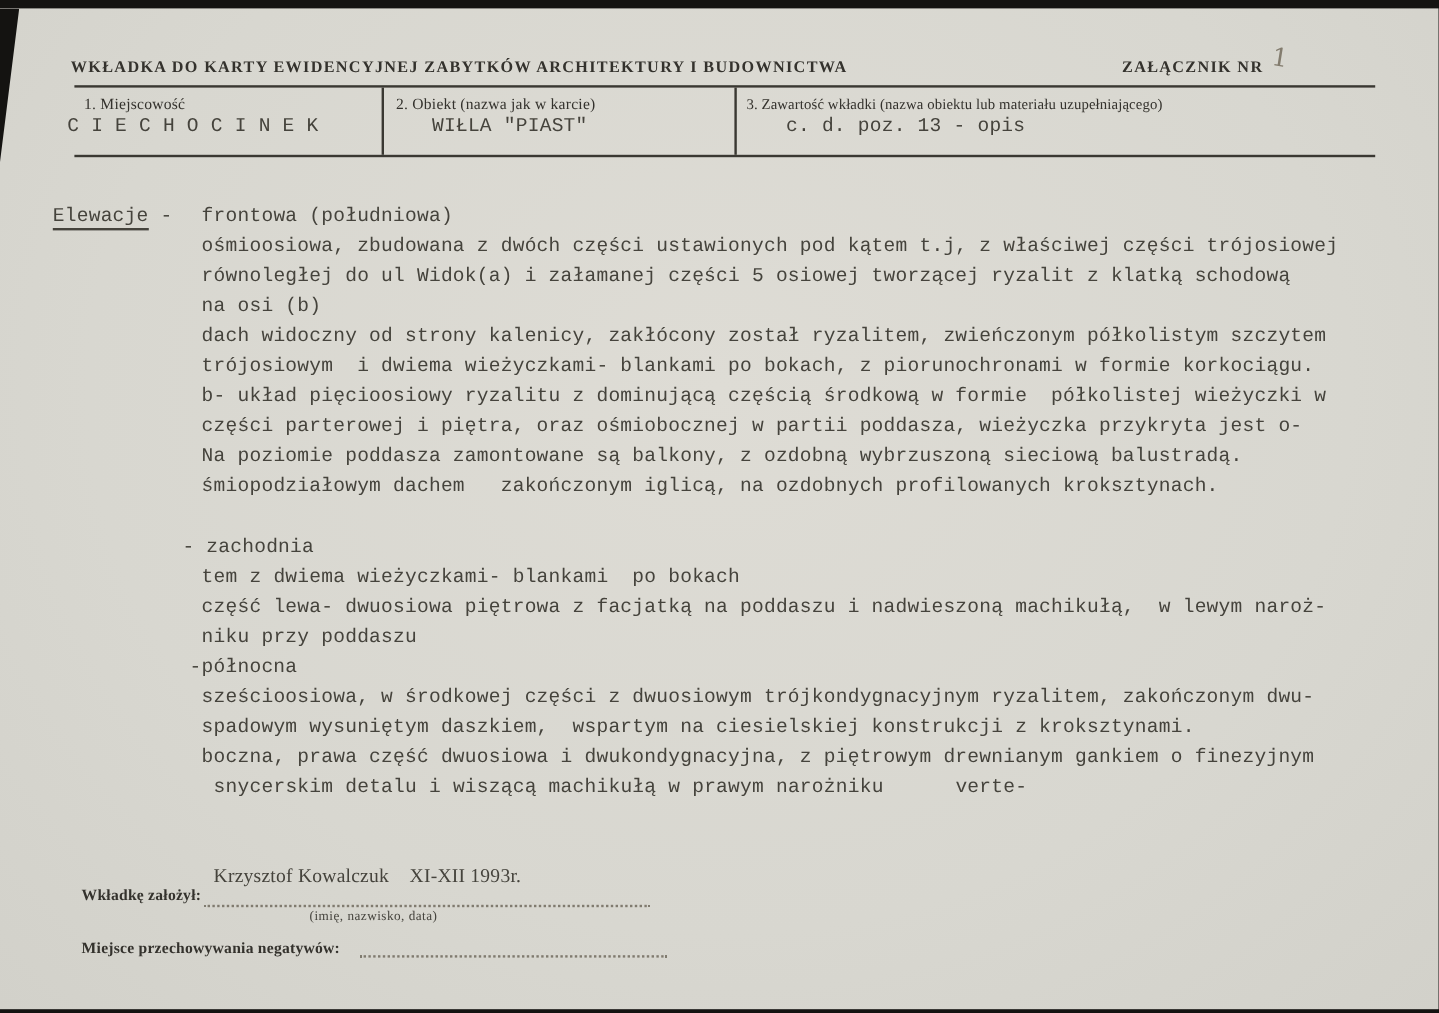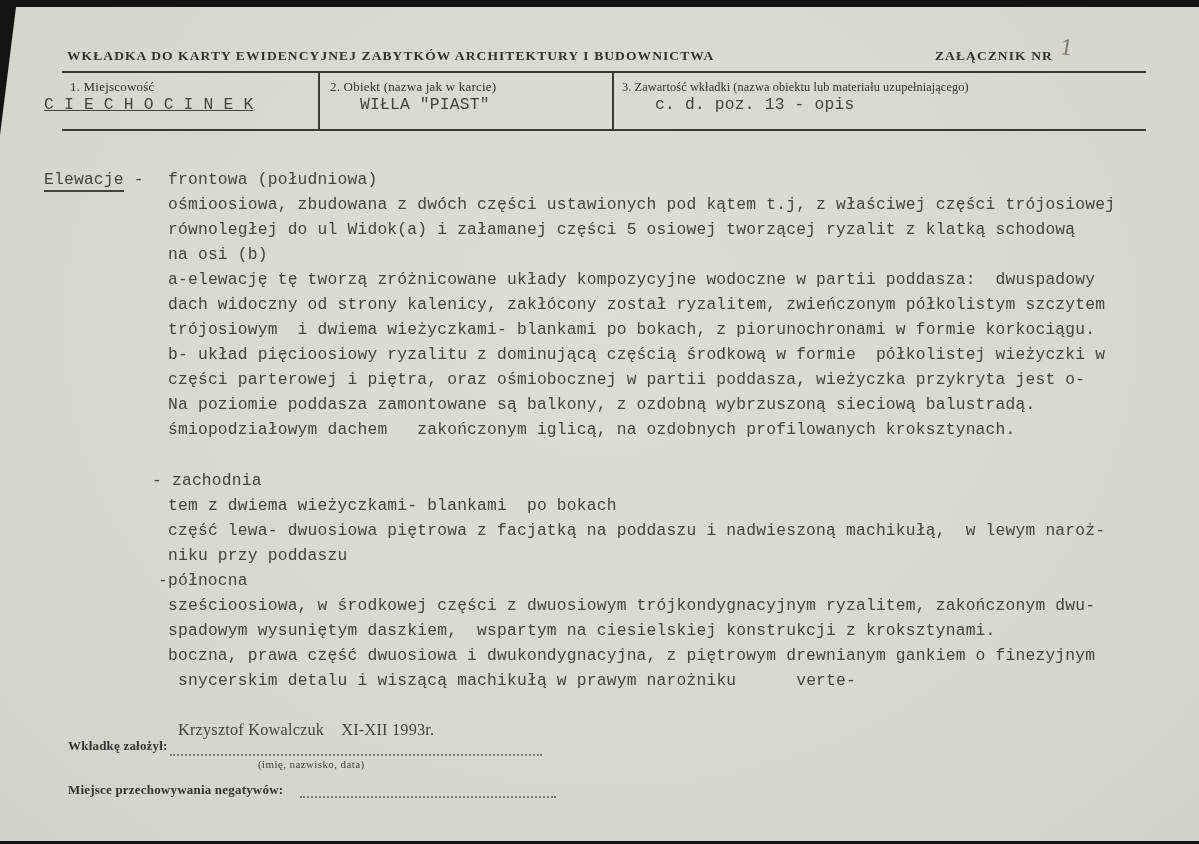--- a/index.html
+++ b/index.html
@@ -32,46 +32,45 @@
   .handwritten{position:absolute;color:#837c6e;font-family:"DejaVu Serif", serif;
          font-size:21px;transform:rotate(9deg);font-weight:400;}
 </style>
 </head>
 <body>
 
 <div class="page">
   <div class="paper"></div>
   <div class="corner-wedge"></div>
 
-  <div class="printed hdr-title" style="left:67px;top:48px;">WKŁADKA DO KARTY EWIDENCYJNEJ ZABYTKÓW ARCHITEKTURY I BUDOWNICTWA</div>
+  <div class="printed hdr-title" style="left:59px;top:48px;">WKŁADKA DO KARTY EWIDENCYJNEJ ZABYTKÓW ARCHITEKTURY I BUDOWNICTWA</div>
   <div class="printed hdr-title" style="left:935px;top:48px;">ZAŁĄCZNIK NR</div>
   <div class="handwritten" style="left:1060px;top:36px;">1</div>
 
   <div class="rule" style="left:62px;top:71px;width:1084px;"></div>
   <div class="rule" style="left:62px;top:129px;width:1084px;"></div>
   <div class="vline" style="left:318px;top:73px;height:56px;"></div>
   <div class="vline" style="left:612px;top:73px;height:56px;"></div>
 
   <div class="printed fld-label" style="left:70px;top:79px;">1. Miejscowość</div>
-  <div class="typed" style="left:44px;top:95px;text-decoration:underline;">C I E C H O C I N E K</div>
+  <div class="typed" style="left:56px;top:95px;">C I E C H O C I N E K</div>
 
   <div class="printed fld-label" style="left:330px;top:79px;">2. Obiekt (nazwa jak w karcie)</div>
   <div class="typed" style="left:360px;top:95px;">WIŁLA "PIAST"</div>
 
   <div class="printed fld-label-sm" style="left:622px;top:80px;">3. Zawartość wkładki (nazwa obiektu lub materiału uzupełniającego)</div>
   <div class="typed" style="left:655px;top:95px;">c. d. poz. 13 - opis</div>
 
   <div class="body-block">
     <div class="section-label"><span class="u">Elewacje</span><span> </span><span>-</span></div>
     <div id="body-lines">
         <div class="bline" style="padding-left: 124px;">frontowa (południowa)</div>
         <div class="bline" style="padding-left: 124px;">ośmioosiowa, zbudowana z dwóch części ustawionych pod kątem t.j, z właściwej części trójosiowej</div>
         <div class="bline" style="padding-left: 124px;">równoległej do ul Widok(a) i załamanej części 5 osiowej tworzącej ryzalit z klatką schodową</div>
         <div class="bline" style="padding-left: 124px;">na osi (b)</div>
-        <div class="bline" style="padding-left: 124px;">a-elewację tę tworzą zróżnicowane układy kompozycyjne wodoczne w partii poddasza:  dwuspadowy</div>
         <div class="bline" style="padding-left: 124px;">dach widoczny od strony kalenicy, zakłócony został ryzalitem, zwieńczonym półkolistym szczytem</div>
         <div class="bline" style="padding-left: 124px;">trójosiowym  i dwiema wieżyczkami- blankami po bokach, z piorunochronami w formie korkociągu.</div>
         <div class="bline" style="padding-left: 124px;">b- układ pięcioosiowy ryzalitu z dominującą częścią środkową w formie  półkolistej wieżyczki w</div>
         <div class="bline" style="padding-left: 124px;">części parterowej i piętra, oraz ośmiobocznej w partii poddasza, wieżyczka przykryta jest o-</div>
         <div class="bline" style="padding-left: 124px;">Na poziomie poddasza zamontowane są balkony, z ozdobną wybrzuszoną sieciową balustradą.</div>
         <div class="bline" style="padding-left: 124px;">śmiopodziałowym dachem   zakończonym iglicą, na ozdobnych profilowanych kroksztynach.</div>
         <div class="bline" style="padding-left: 124px;"></div>
         <div class="bline" style="padding-left: 108px;">- zachodnia</div>
         <div class="bline" style="padding-left: 124px;">tem z dwiema wieżyczkami- blankami  po bokach</div>
         <div class="bline" style="padding-left: 124px;">część lewa- dwuosiowa piętrowa z facjatką na poddaszu i nadwieszoną machikułą,  w lewym naroż-</div>

